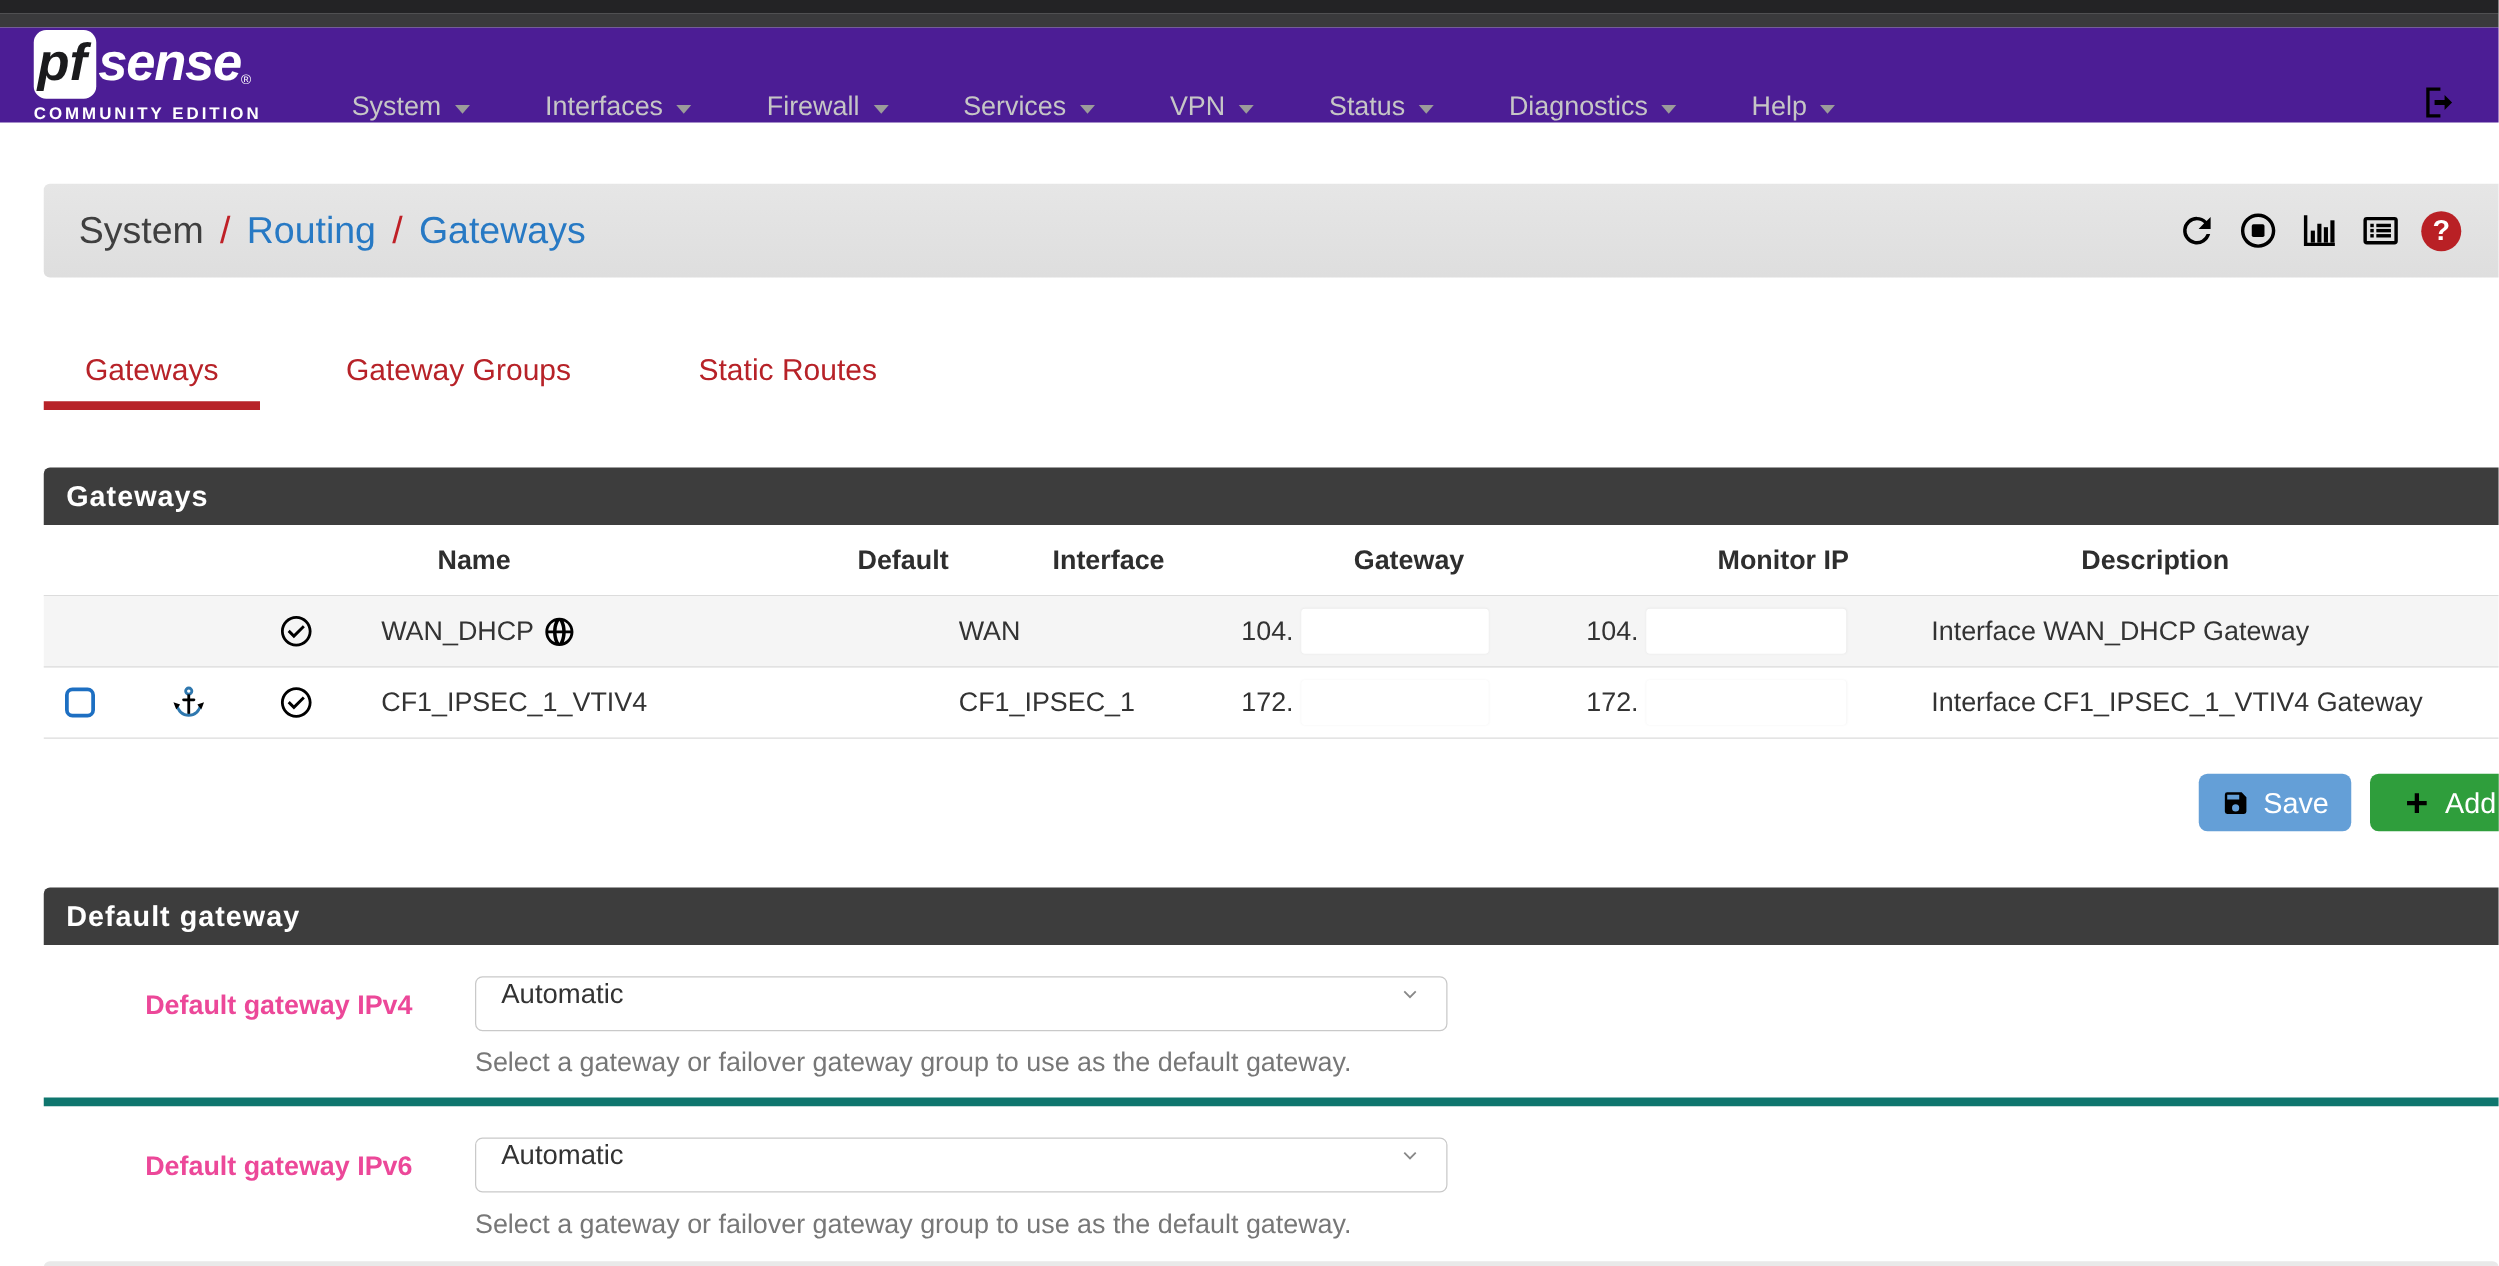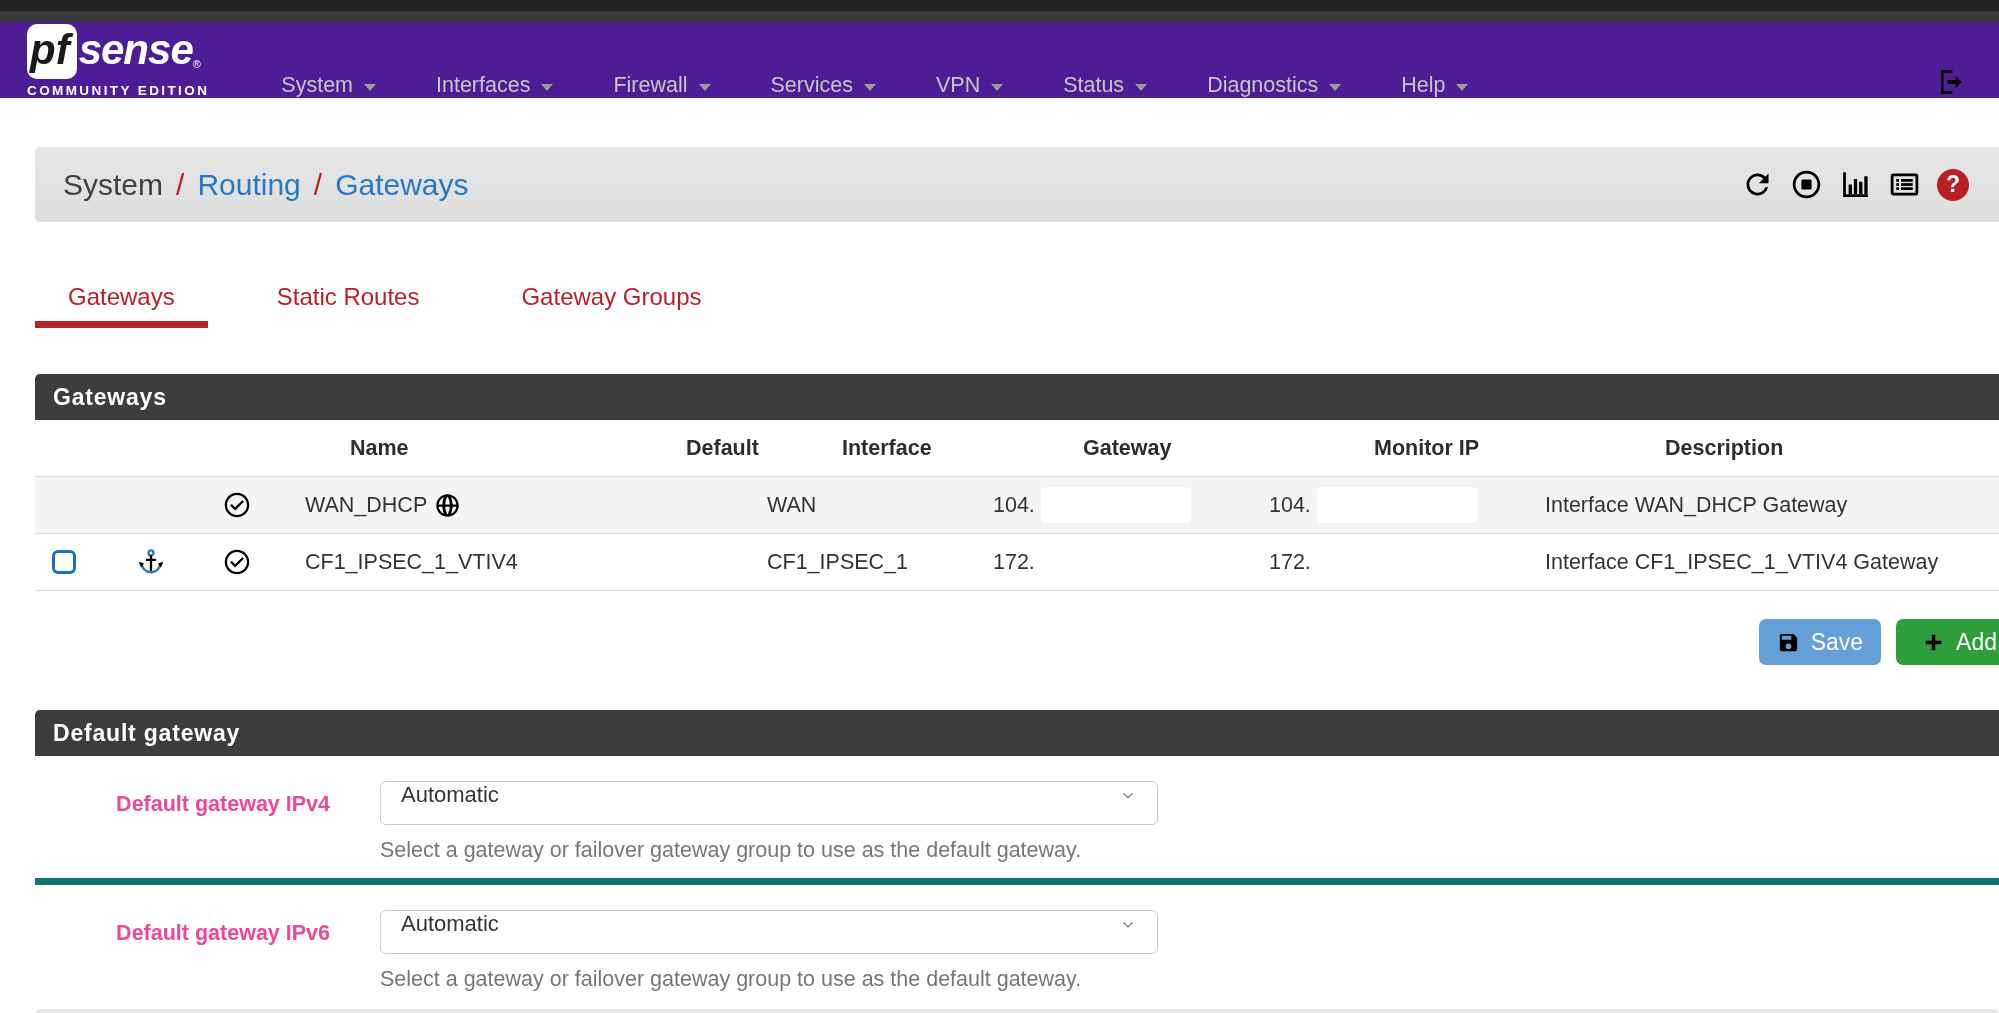--- a/index.html
+++ b/index.html
@@ -252,22 +252,22 @@
           <svg>
             <use href="#i-log"></use>
           </svg>
         </span>
       <span class="q-icon">?</span>
     </div>
   </div>
 
   <div class="tabs">
     <div class="tab active">Gateways</div>
+    <div class="tab">Gateway Groups</div>
     <div class="tab">Static Routes</div>
-    <div class="tab">Gateway Groups</div>
   </div>
 
   <section class="panel panel-table">
     <div class="panel-heading">Gateways</div>
 
     <div class="gw-header">
       <div class="cell"></div>
       <div class="cell"></div>
       <div class="cell"></div>
       <div class="cell">Name</div>

